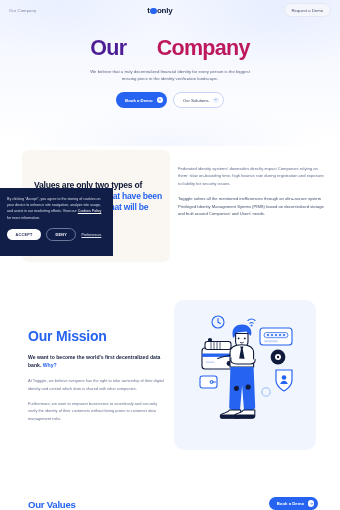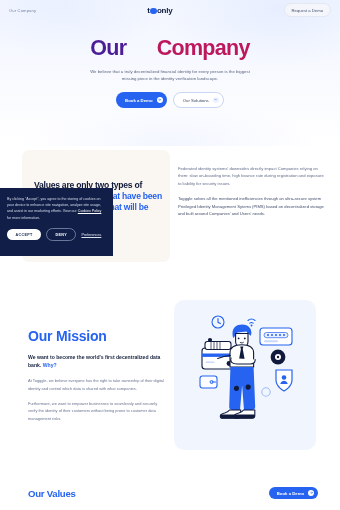--- a/index.html
+++ b/index.html
@@ -106,21 +106,21 @@
 
   .illus-card {
     position:absolute; left:174px; top:2px; width:142px; height:150px;
     background:#f1f6fe; border-radius:10px; overflow:hidden;
   }
   .illus-card svg { display:block; }
 
   
   .values {
     position:absolute; left:0; top:466px; width:340px; height:44px;
-    display:flex; align-items:center; justify-content:space-between;
+    display:flex; align-items:flex-end; justify-content:space-between;
     padding:10px 22px 0 28px;
   }
   .values h2 { font-size:9.6px; font-weight:700; color:#2563f0; letter-spacing:-.25px; }
   .btn-primary.sm { padding:3.4px 3.6px 3.4px 8px; border-radius:11px; }
 
   
   .cookie {
     position:absolute; left:0; top:188px; width:113px; height:68px;
     background:#111f48; z-index:40; padding:8px 8px 0 7px;
   }

